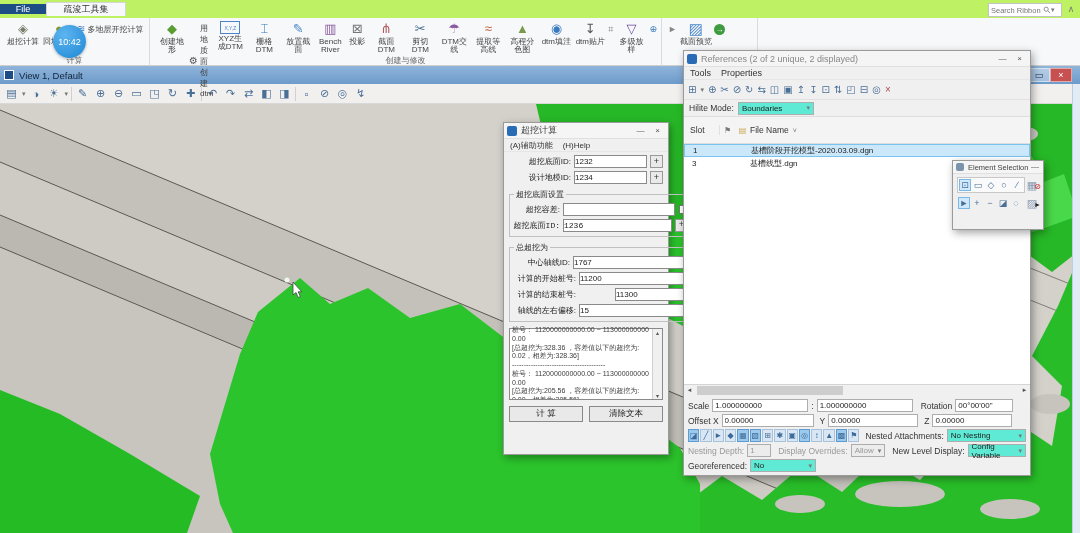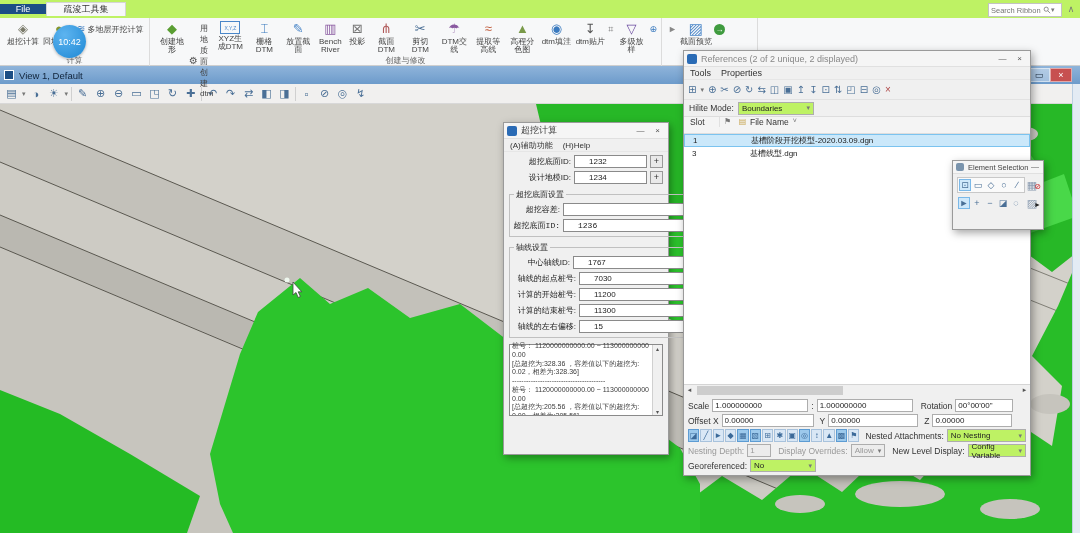--- a/index.html
+++ b/index.html
@@ -72,21 +72,21 @@
   .dlg-title .dctl { margin-left:auto; display:flex; gap:2px; }
   .dlg-title .dbtn { width:15px; height:12px; text-align:center; font-size:8px; color:#555; line-height:12px; }
   .menurow { height:13px; display:flex; gap:10px; padding:0 6px; font-size:8px; color:#333;
              align-items:center; border-bottom:1px solid #e6e6e6; }
 
   
   #calc { left:503px; top:122px; width:166px; height:333px; z-index:20; }
   .frow { display:flex; align-items:center; margin:3px 5px 0 5px; }
   .flab { font-size:8px; color:#222; text-align:right; white-space:nowrap; margin-right:3px; }
   .fin  { flex:1; height:13px; border:1px solid #8a8a8a; background:#fff; font-size:8px;
-          padding:0 14px; font-family:inherit; color:#222; min-width:0; }
+          padding:0 0; font-family:inherit; color:#222; min-width:0; }
   .fplus { width:13px; height:13px; margin-left:3px; background:#e9e9e9; border:1px solid #999;
            font-size:9px; line-height:11px; text-align:center; color:#333; }
   .fchk { width:9px; height:9px; border:1px solid #777; background:#fff; margin-left:4px; }
   .fset { border:1px solid #c0c0c0; margin:5px 5px 0 5px; padding:0 2px 4px 2px; }
   .fset legend { font-size:8px; color:#222; padding:0 2px; margin-left:2px; }
   .outwrap { margin:6px 5px 0 5px; height:72px; background:#fff; border:1px solid #8a8a8a;
              display:flex; }
   .outtxt { flex:1; overflow:hidden; font-size:7px; line-height:1.25; color:#3c3c3c;
             padding:1px 2px; margin-top:-4px; word-break:break-all; }
   .outsb { width:10px; background:#f0f0f0; border-left:1px solid #d0d0d0; display:flex;
@@ -94,24 +94,24 @@
   .btnrow { display:flex; gap:6px; margin:6px 5px 0 5px; }
   .pbtn { flex:1; height:16px; background:#e9e9e9; border:1px solid #8a8a8a; font-size:8.5px;
           display:flex; align-items:center; justify-content:center; color:#222; }
 
   
   #refs { left:683px; top:50px; width:348px; height:426px; z-index:30; display:flex; flex-direction:column; }
   .reftools { height:20px; display:flex; align-items:center; gap:4px; padding:0 4px;
               border-bottom:1px solid #e2e2e2; }
   .rtb { font-size:10px; color:#4a6f96; }
   .hiliterow { height:16px; display:flex; align-items:center; gap:4px; padding:0 5px; font-size:8.5px; }
-  .dd { background:#bef264; border:1px solid #adadad; height:13px; display:flex; align-items:center;
+  .dd { background:#5eead4; border:1px solid #adadad; height:13px; display:flex; align-items:center;
         justify-content:space-between; padding:0 3px; font-size:8px; color:#222; }
   .dd .caret8 { margin-left:4px; }
-  .listhead { height:18px; display:flex; align-items:flex-start; background:#f4f4f4;
+  .listhead { height:28px; display:flex; align-items:center; background:#f4f4f4;
               border-top:1px solid #ddd; border-bottom:1px solid #ddd; font-size:8.5px; color:#333; }
   .lh-slot { width:36px; padding-left:6px; border-right:1px solid #e0e0e0; }
   .lh-ic { width:15px; text-align:center; font-size:8px; color:#777; }
   .listarea { flex:1; background:#fff; overflow:hidden; }
   .lrow { height:13px; display:flex; align-items:center; font-size:8px; color:#222; }
   .lrow.sel { background:#cbe8fa; border:1px solid #7bc3ef; }
   .lr-slot { width:36px; padding-left:8px; }
   .lr-gap { width:30px; }
   .hscroll { height:11px; background:#f0f0f0; border-top:1px solid #d5d5d5; display:flex; align-items:center; }
   .hs-arrow { width:11px; text-align:center; font-size:7px; color:#555; }
@@ -362,35 +362,31 @@
       <input class="fin" value="" style="">
       <span class="fchk"></span>
     </div>
     <div class="frow" style="margin-left:0;margin-right:0;font-family:Liberation Mono, monospace;">
       <span class="flab" style="width:48px;">超挖底面ID:</span>
       <input class="fin" value="1236" style="">
       <span class="fplus">+</span>
     </div>
   </fieldset>
   <fieldset class="fset">
-    <legend>轴线设置</legend>
+    <legend>总超挖为</legend>
     <div class="frow" style="margin-left:0;margin-right:0;">
       <span class="flab" style="width:58px;">中心轴线ID:</span>
       <input class="fin" value="1767" style="">
       <span class="fplus">+</span>
     </div>
     <div class="frow" style="margin-left:0;margin-right:0;">
-      <span class="flab" style="width:64px;">轴线的起点桩号:</span>
-      <input class="fin" value="7030" style="">
-    </div>
-    <div class="frow" style="margin-left:0;margin-right:0;">
       <span class="flab" style="width:64px;">计算的开始桩号:</span>
       <input class="fin" value="11200" style="">
     </div>
-    <div class="frow" style="margin-left:0;margin-right:0;">
+    <div class="frow" style="margin-left:0;margin-right:0;gap:36px;">
       <span class="flab" style="width:64px;">计算的结束桩号:</span>
       <input class="fin" value="11300" style="">
     </div>
     <div class="frow" style="margin-left:0;margin-right:0;">
       <span class="flab" style="width:64px;">轴线的左右偏移:</span>
       <input class="fin" value="15" style="">
     </div>
   </fieldset>
   <div class="outwrap">
     <div class="outtxt">
@@ -399,20 +395,24 @@
       <div>0.02，相差为:328.36]</div>
       <div>----------------------------------------</div>
       <div>桩号： 1120000000000.00 ~ 1130000000000.00</div>
       <div>[总超挖为:205.56 ，容差值以下的超挖为:</div>
       <div>0.00，相差为:205.56]</div>
     </div>
     <div class="outsb">
       <span>▴</span>
       <span>▾</span>
     </div>
+  </div>
+  <div class="btnrow">
+    <div class="pbtn">计 算</div>
+    <div class="pbtn">清除文本</div>
   </div>
 </div>
 
 <div class="dlg" id="refs">
   <div class="dlg-title">
     <span class="dico"></span>
     <span class="dtxt" style="color:#888;">References (2 of 2 unique, 2 displayed)</span>
     <span class="dctl">
       <span class="dbtn">—</span>
       <span class="dbtn">×</span>

